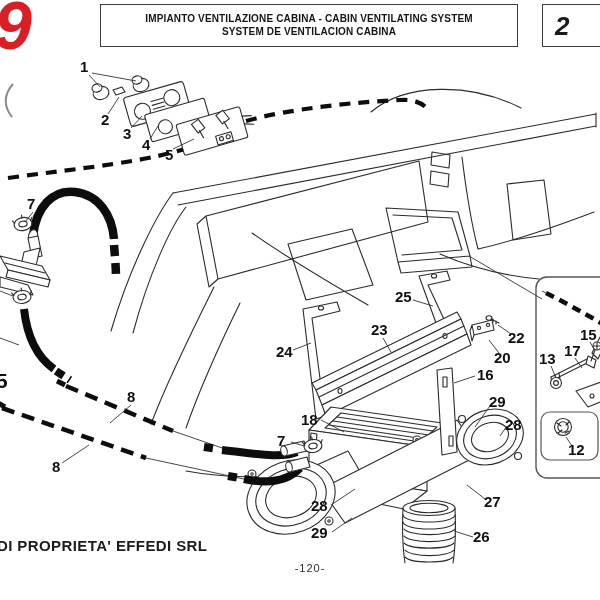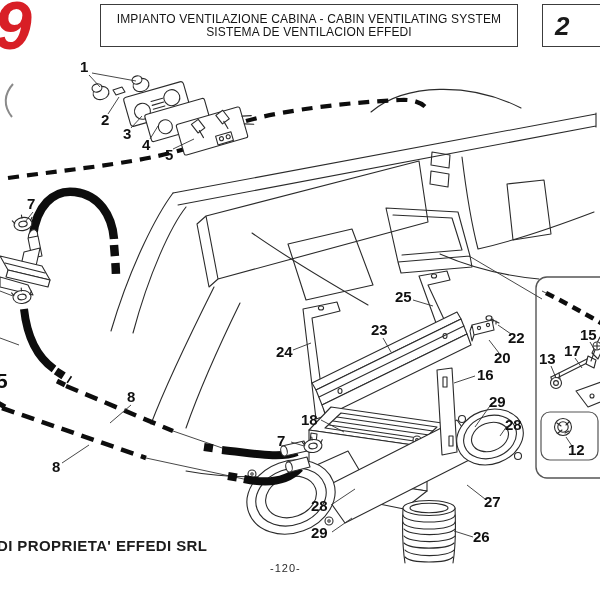--- a/index.html
+++ b/index.html
@@ -2,50 +2,50 @@
 <html><head>
 <meta charset="utf-8">
 <style>
   html,body{margin:0;padding:0;background:#fff;}
   .page{position:relative;width:600px;height:600px;background:#ffffff;overflow:hidden;
         font-family:"Liberation Sans",sans-serif;color:#111;}
   
   .title-box{position:absolute;left:100px;top:4px;width:416px;height:41px;
              border:1.6px solid #3c3c3c;background:#fff;display:flex;flex-direction:column;
              justify-content:center;align-items:center;}
-  .title-box span{display:block;font-weight:normal;font-size:12px;line-height:12.5px;
+  .title-box span{display:block;font-weight:bold;font-size:10px;line-height:12.5px;
                   letter-spacing:.15px;color:#151515;text-align:center;white-space:nowrap;}
   .ref-box{position:absolute;left:542px;top:4px;width:70px;height:41px;
            border:1.6px solid #3c3c3c;background:#fff;}
   .ref-box span{position:absolute;left:12px;top:6px;font-size:26px;font-weight:bold;
                 font-style:italic;color:#1a1a1a;}
   .logo-nine{position:absolute;left:-6px;top:-14px;font-size:68px;font-weight:bold;
              font-style:italic;color:#d81f26;letter-spacing:-2px;}
   
   .property{position:absolute;left:-3px;top:537px;font-size:15px;font-weight:bold;
             letter-spacing:.4px;color:#1c1c1c;white-space:nowrap;}
-  .pagenum{position:absolute;left:270px;top:562px;width:80px;
+  .pagenum{position:absolute;left:270px;top:562px;width:80px;text-align:center;
            font-size:11px;color:#2c2c2c;letter-spacing:1px;}
   svg{position:absolute;left:0;top:0;}
   .plabel{font-family:"Liberation Sans",sans-serif;font-weight:bold;font-size:15px;fill:#101010;}
   .thin{fill:none;stroke:#2b2b2b;stroke-width:1.1;stroke-linecap:round;stroke-linejoin:round;}
   .thinf{fill:#ffffff;stroke:#2b2b2b;stroke-width:1.1;stroke-linejoin:round;}
   .leader{fill:none;stroke:#333;stroke-width:0.9;}
   .hose{fill:none;stroke:#0d0d0d;stroke-linecap:butt;}
 </style>
 </head>
 <body>
 
 <div class="page">
 
   <div class="logo-nine">9</div>
 
   <div class="title-box">
     <span>IMPIANTO VENTILAZIONE CABINA - CABIN VENTILATING SYSTEM</span>
-    <span>SISTEMA DE VENTILACION EFFEDI</span>
+    <span>SYSTEM DE VENTILACION CABINA</span>
   </div>
 
   <div class="ref-box">
     <span>2</span>
   </div>
 
   <svg width="600" height="600" viewBox="0 0 600 600">
 
     <path d="M13,84 C4,94 3,106 12,117" fill="none" stroke="#8a8a8a" stroke-width="2"></path>
 

